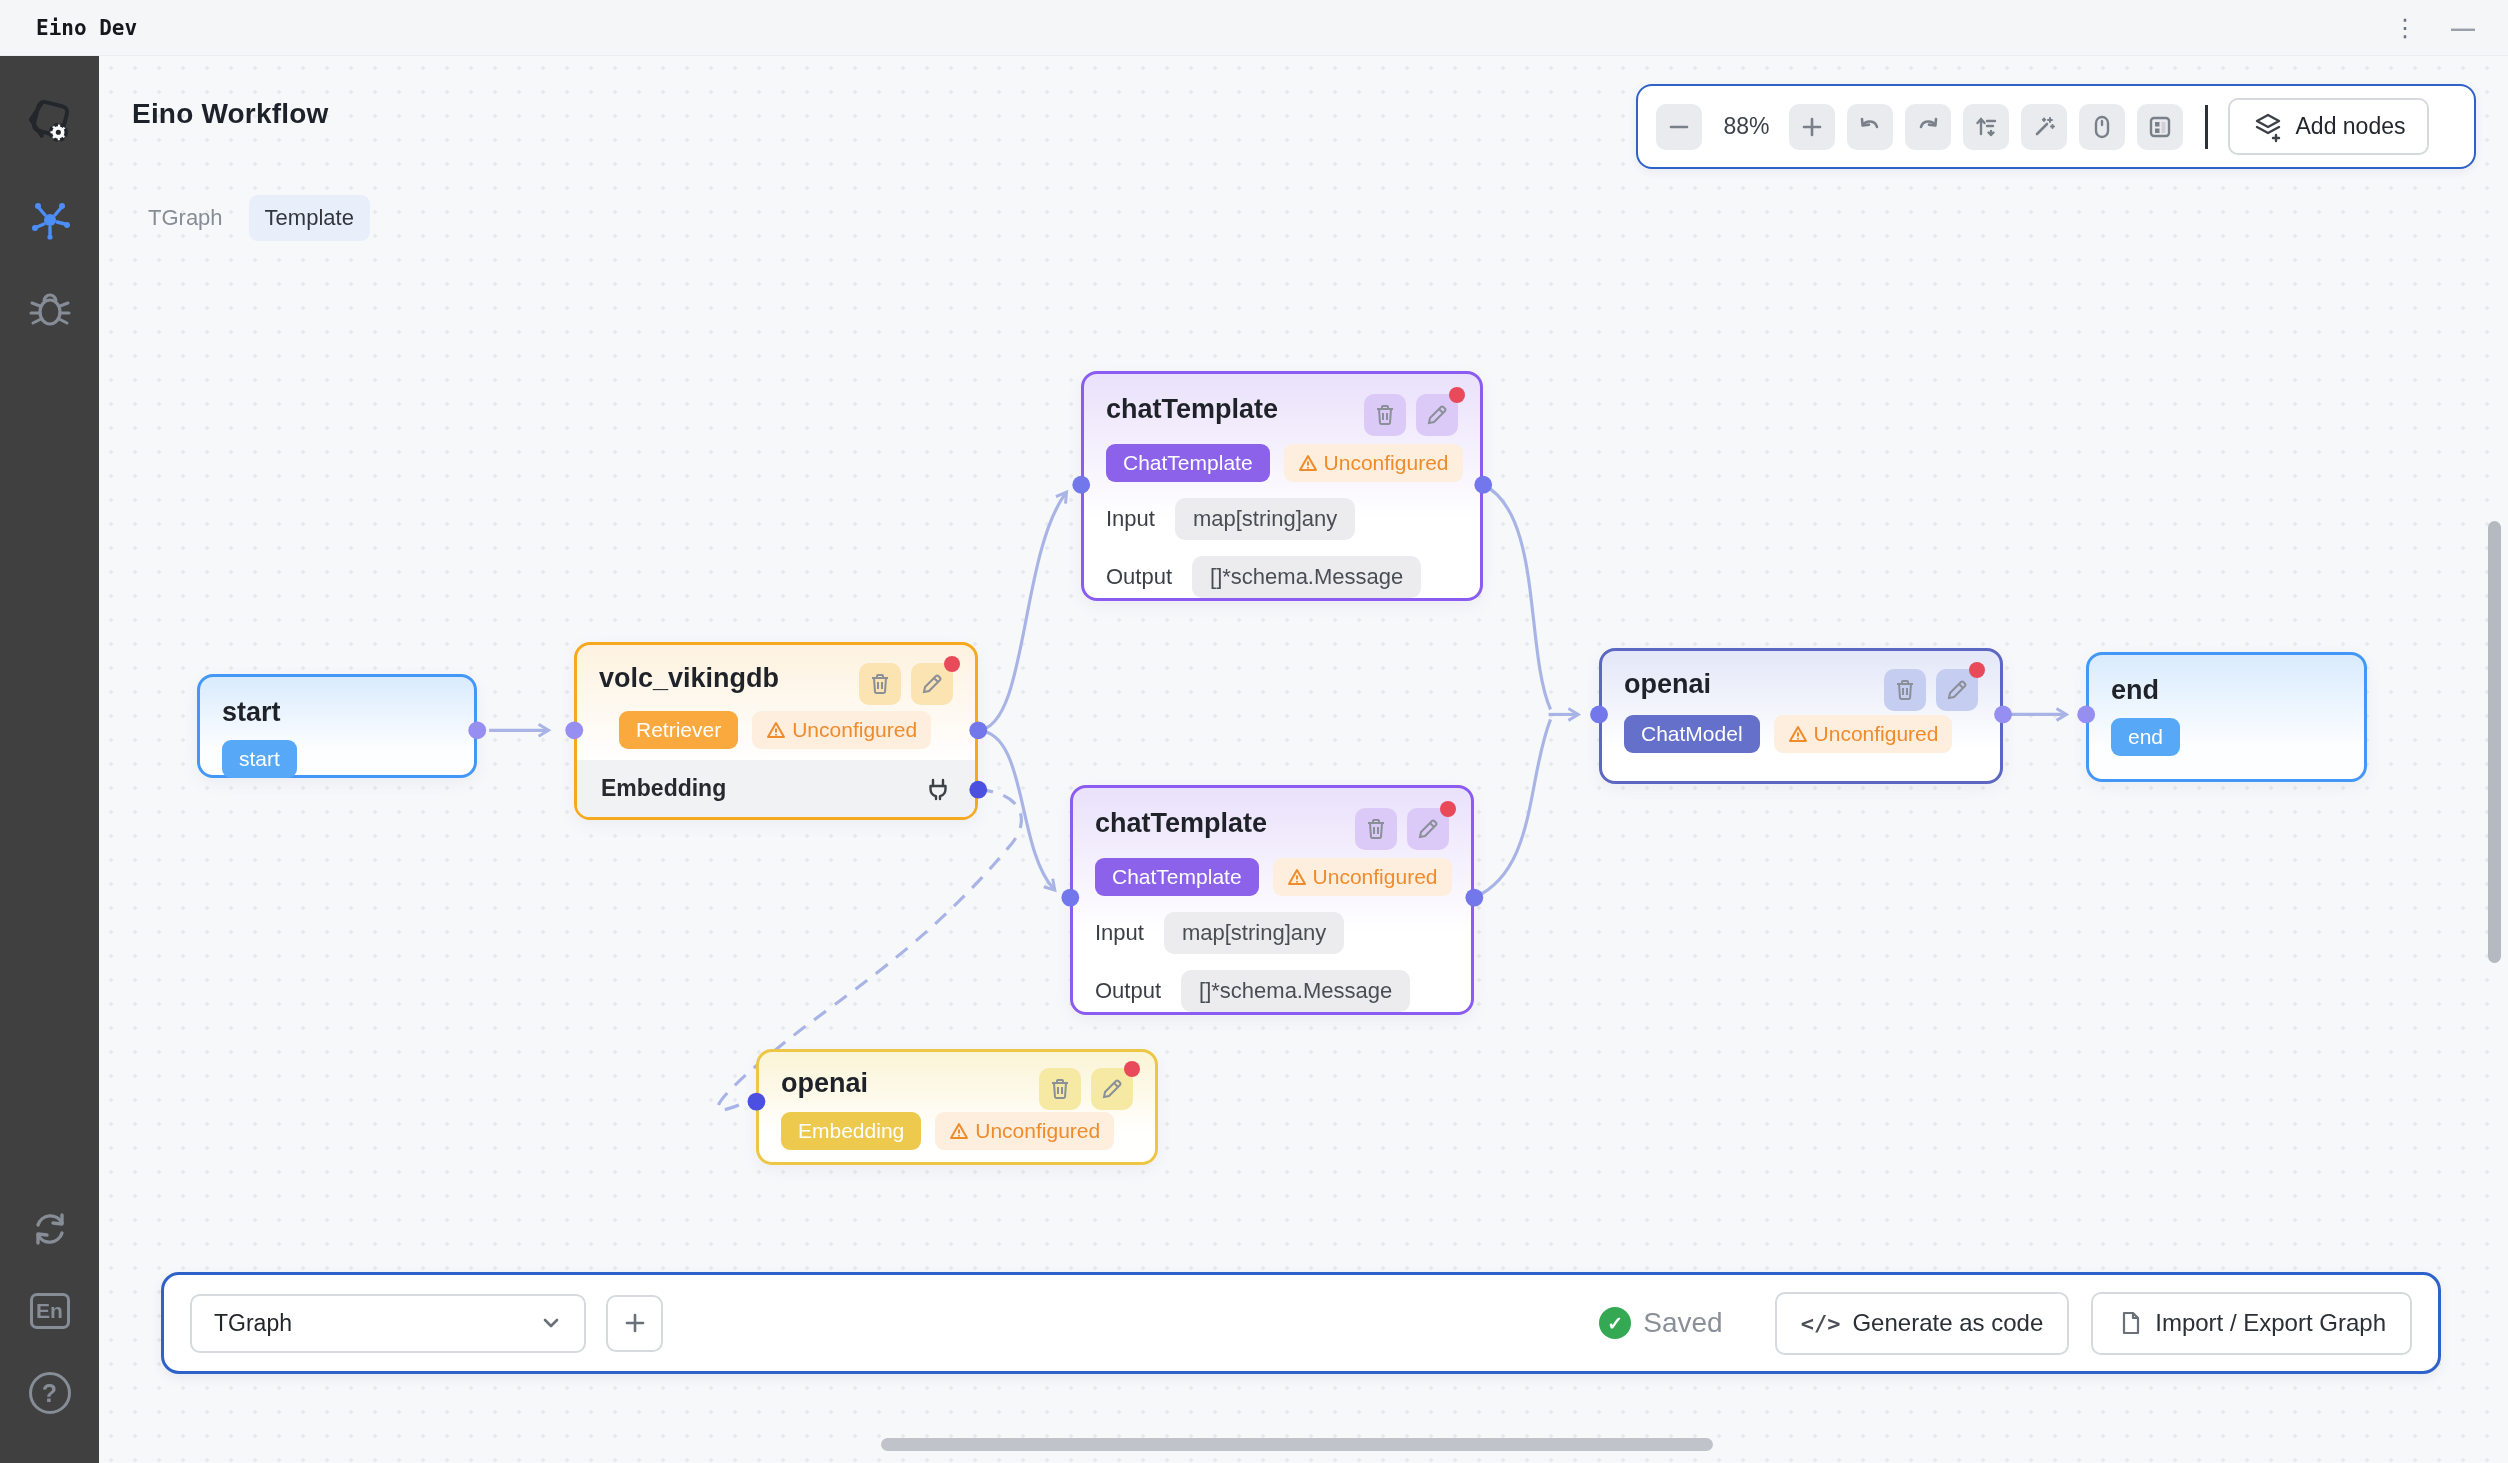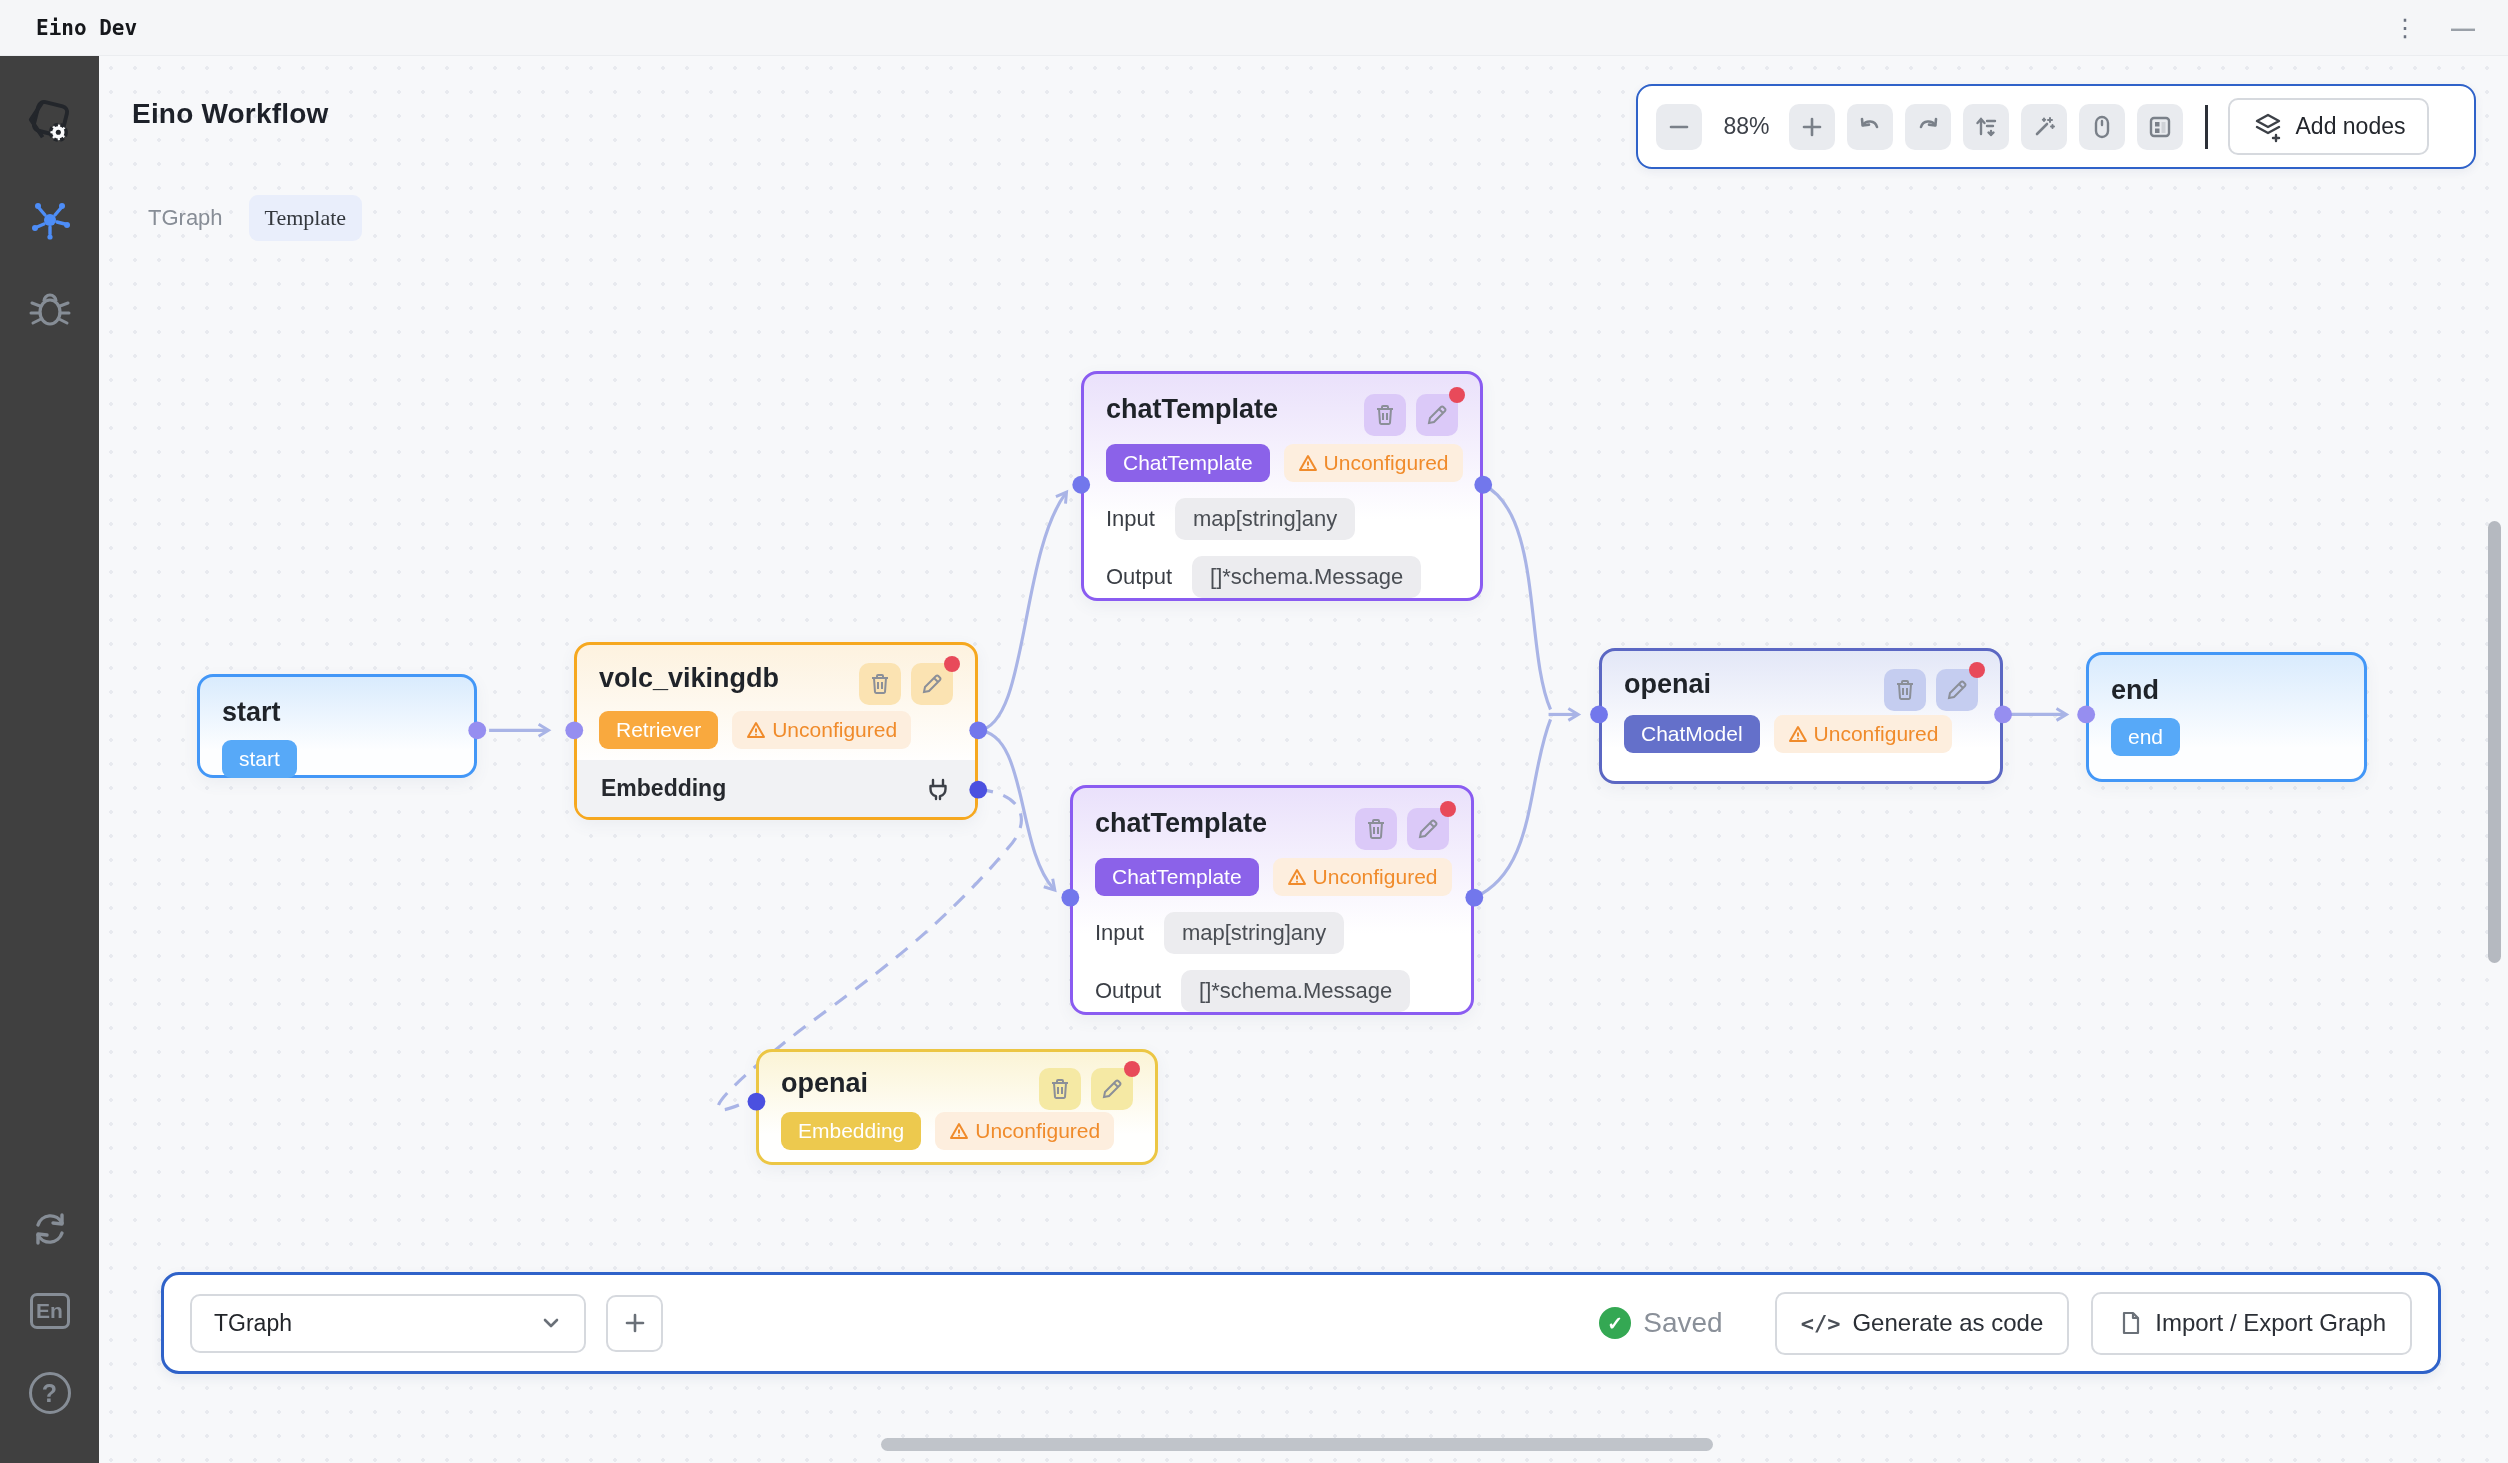--- a/index.html
+++ b/index.html
@@ -30,21 +30,21 @@
   .side-last { margin-bottom:46px; }
 
   
   .main { position:absolute; left:99px; top:56px; width:2410px; height:1407px; background:#f7f8fa;
     background-image:radial-gradient(circle, #e8eaef 1.6px, transparent 1.6px); background-size:24px 24px; }
 
   .page-header { position:absolute; left:33px; top:42px; z-index:10; }
   .page-title { font-size:28px; font-weight:bold; color:#1d2129; letter-spacing:0.2px;}
   .tabs { position:absolute; left:33px; top:139px; display:flex; align-items:center; gap:10px; z-index:10;}
   .tab { font-size:22px; color:#878d96; padding:10px 16px; border-radius:9px; cursor:pointer;}
-  .tab.active { background:#e9eefb; color:#33373d;font-family:Liberation Serif, serif; }
+  .tab.active { background:#e9eefb; color:#33373d; }
 
   
   .toolbar { position:absolute; left:1537px; top:28px; width:840px; height:85px; background:#ffffff;
     border:2.5px solid #2f62c9; border-radius:16px; display:flex; align-items:center; padding:0 18px;
     box-shadow:0 3px 10px rgba(40,60,110,.07); z-index:30; }
   .tool-btn { width:46px; height:46px; border-radius:10px; background:#e9ebef; border:none; cursor:pointer;
     display:flex; align-items:center; justify-content:center; color:#7a8089; font-size:26px; margin-right:12px; flex:none;}
   .zoom-pct { font-size:23px; color:#3c4048; margin:0 14px 0 4px; min-width:57px; text-align:center;}
   .tool-divider { width:2.5px; height:44px; background:#2c3038; margin:0 20px 0 10px; flex:none;}
   .addnodes-btn { height:57px; background:#fff; border:2px solid #d6d9de; border-radius:10px; cursor:pointer;
@@ -74,21 +74,21 @@
   .io-row { display:flex; align-items:center; gap:20px; margin-top:16px; font-size:22px; color:#3a3e45;}
   .io-chip { background:#ececef; color:#4a4e54; border-radius:10px; padding:8px 18px; font-size:22px;}
 
   .n-blue   { border:3px solid #4397f7; background:linear-gradient(180deg,#d9ebfd 0%,#fdfeff 75%); }
   .n-orange { border:3px solid #f6a81f; background:linear-gradient(180deg,#fdf2df 0%,#ffffff 70%); }
   .n-purple { border:3px solid #8a5cf1; background:linear-gradient(180deg,#eae1fb 0%,#ffffff 65%); }
   .n-yellow { border:3px solid #ecc644; background:linear-gradient(180deg,#fbf4d6 0%,#fffffe 75%); }
   .n-indigo { border:3px solid #5b67c3; background:linear-gradient(180deg,#e3e7f7 0%,#ffffff 75%); }
   .n-orange .act-btn { background:#fbe3b2; } .n-purple .act-btn { background:#dbc9f8; }
   .n-yellow .act-btn { background:#f5e9a4; } .n-indigo .act-btn { background:#c5cdf0; }
-  .bg-blue { background:#57a9f8; } .bg-orange{ background:#f9a93e; } .bg-purple{ background:#8b62e9; }
+  .bg-blue { background:#57a9f8; } .bg-orange{ background:#f9a93e;margin-left:20px; } .bg-purple{ background:#8b62e9; }
   .bg-yellow{ background:#edc94e; } .bg-indigo{ background:#6470ca; }
   .section-row { position:absolute; left:0; right:0; bottom:0; height:57px; background:#f1f2f4;
     border-radius:0 0 12px 12px; display:flex; align-items:center; justify-content:space-between;
     padding:0 24px; font-size:23px; font-weight:bold; color:#26292e; }
 
   
   .footer { position:absolute; left:62px; top:1216px; width:2280px; height:102px; background:#fff;
     border:3px solid #2f62c9; border-radius:18px; display:flex; align-items:center; padding:0 26px;
     box-shadow:0 4px 12px rgba(40,60,110,.08); z-index:30;}
   .graph-select { width:396px; height:59px; border:2px solid #d6d9de; border-radius:10px; background:#fff;

